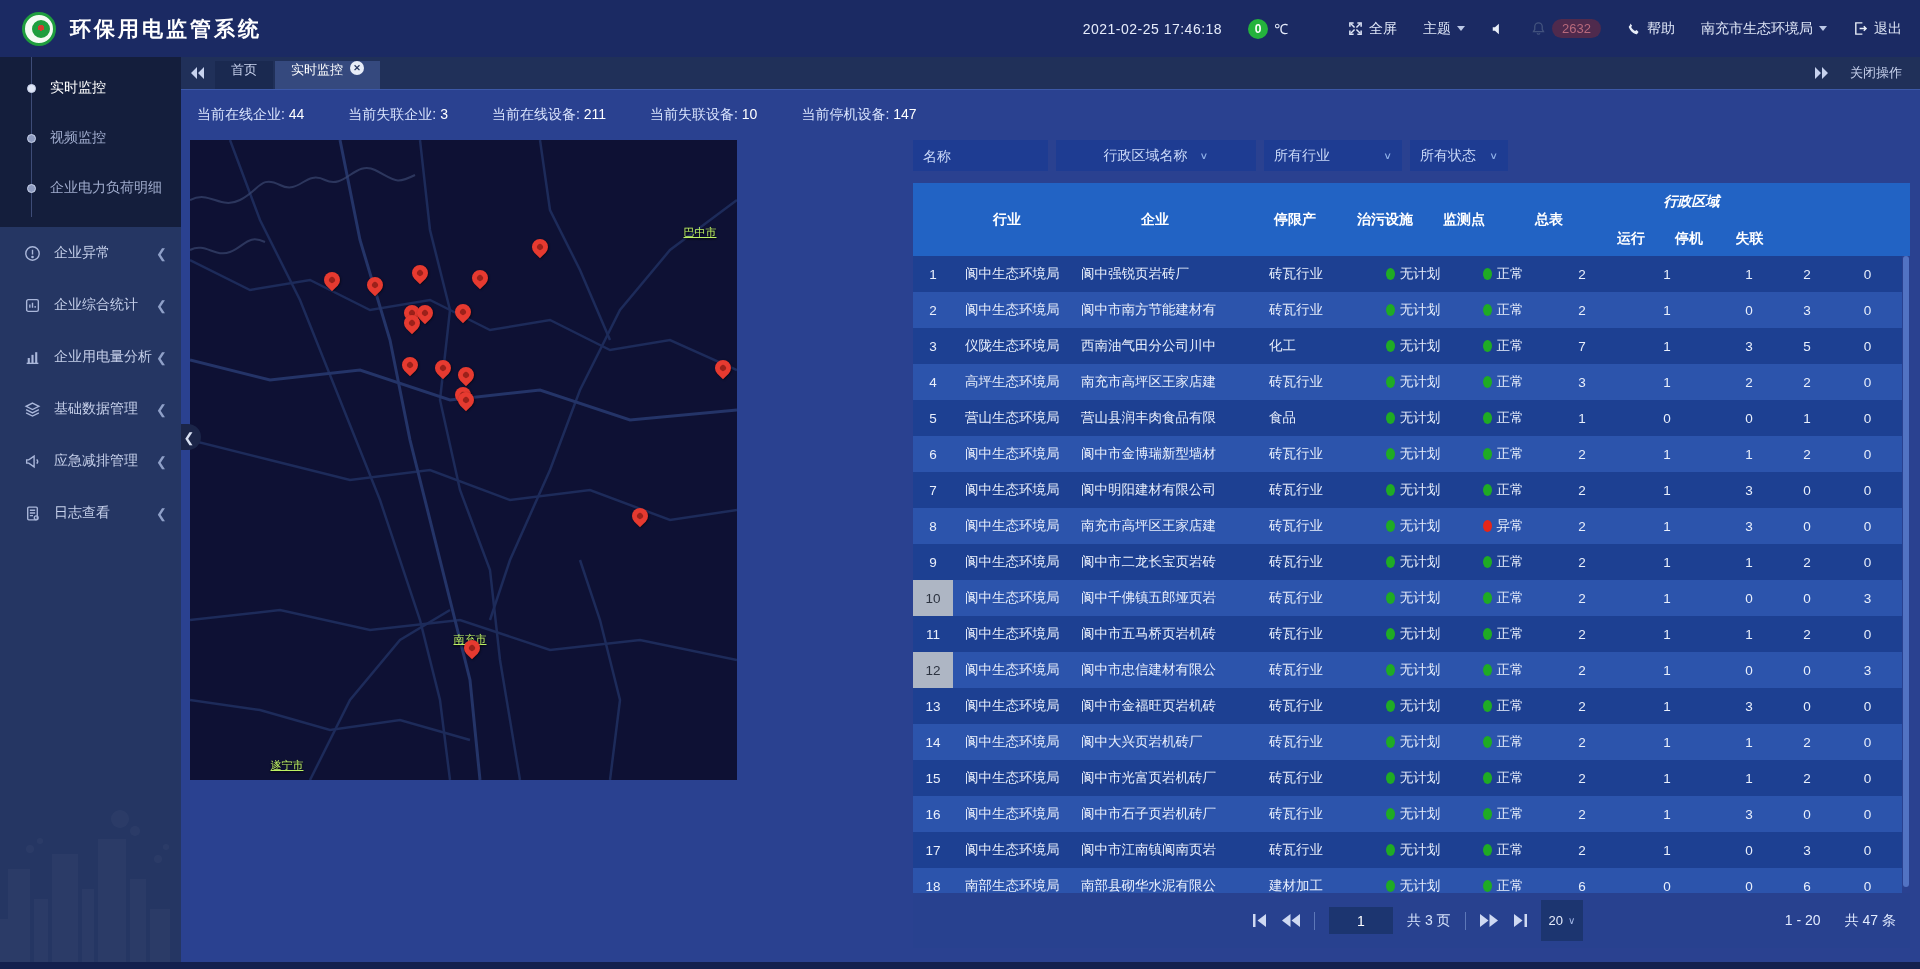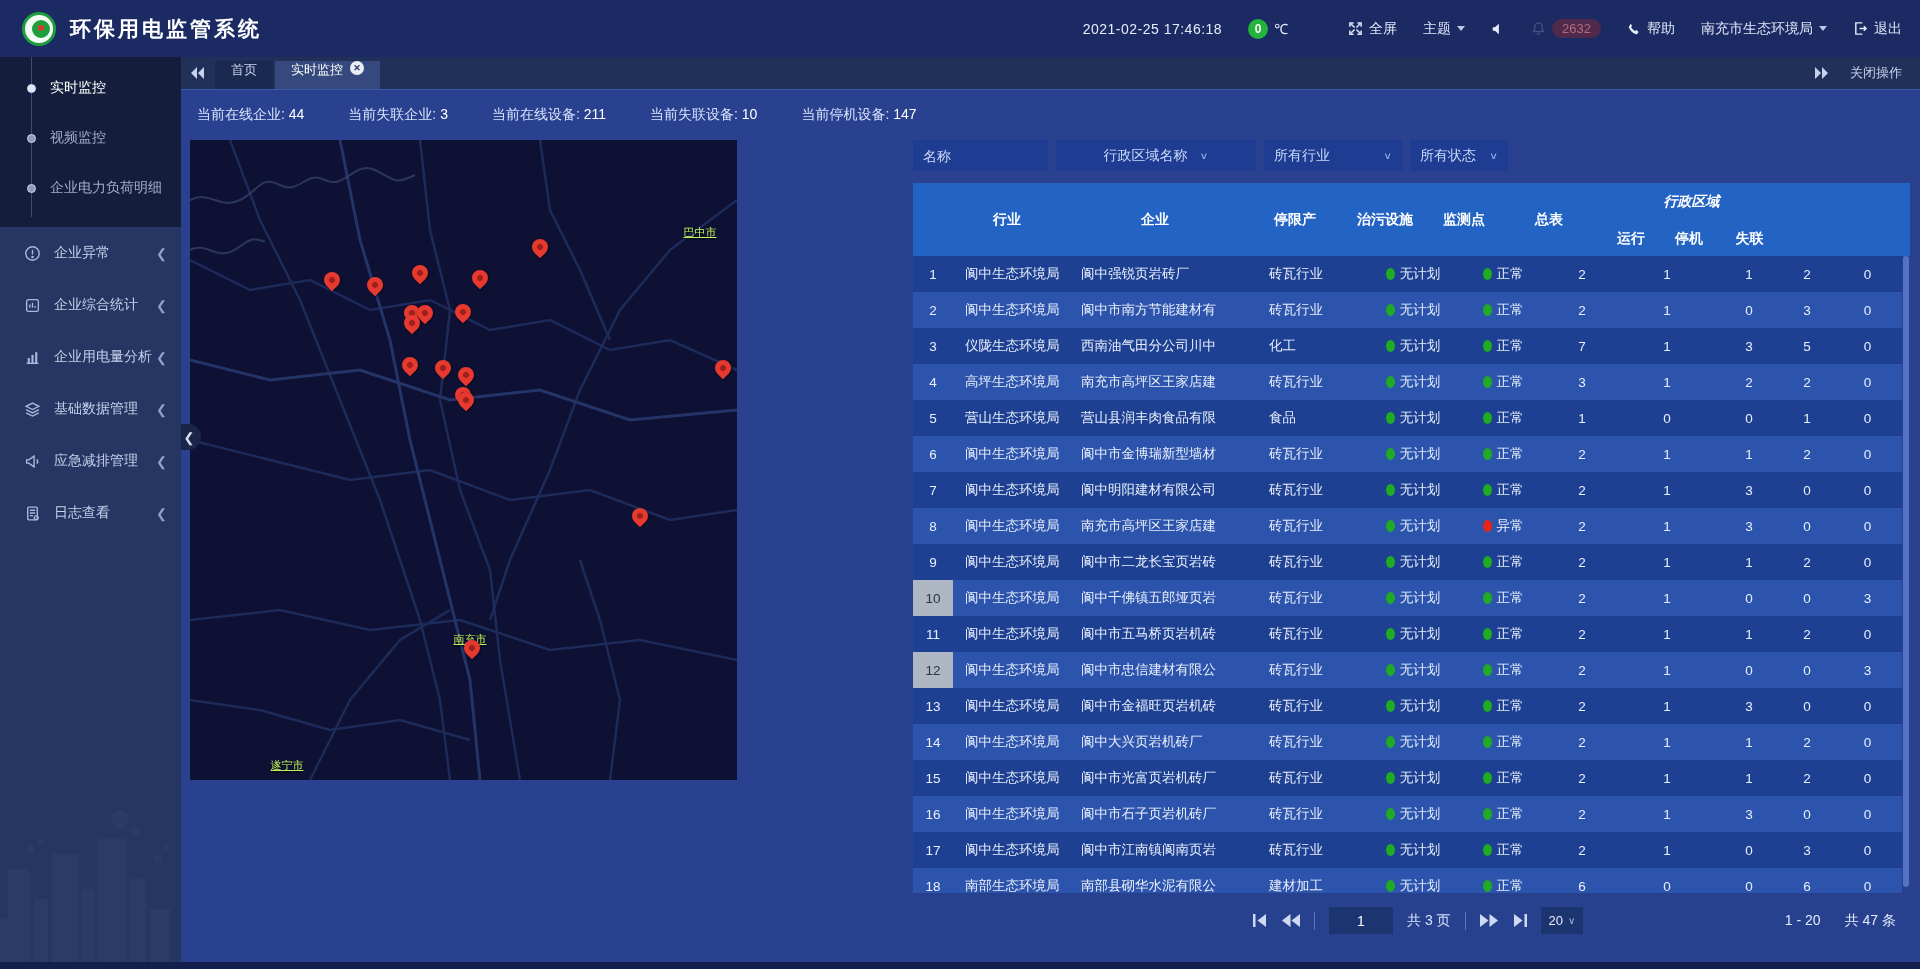--- a/index.html
+++ b/index.html
@@ -160,21 +160,21 @@
     display:flex; align-items:center; color:#d6e2fb; font-size:14px;
   }
   .pg-group { display:flex; align-items:center; gap:14px; margin-left:340px; }
   .pg-btn { cursor:pointer; display:flex; align-items:center; color:#cfd9f2; }
   .pg-div { width:1px; height:18px; background:#5d77b8; }
   .pg-input {
     width:64px; height:27px; background:#1c3570; border:none; color:#fff;
     text-align:center; font-size:14px; outline:none;
   }
   .pg-size {
-    height:27px; background:#1c3570; color:#e6ecfb; display:flex; align-items:center;
+    height:41px; background:#1c3570; color:#e6ecfb; display:flex; align-items:center;
     gap:5px; padding:0 8px; cursor:pointer; font-size:13px;
   }
   .pg-right { margin-left:auto; margin-right:14px; display:flex; gap:24px; color:#e2ebff; }
   .footer-strip { position:absolute; left:0; right:0; bottom:0; height:7px; background:#13204e; z-index:30; }
 </style>
 </head>
 <body>
 
 <div class="app">
 

